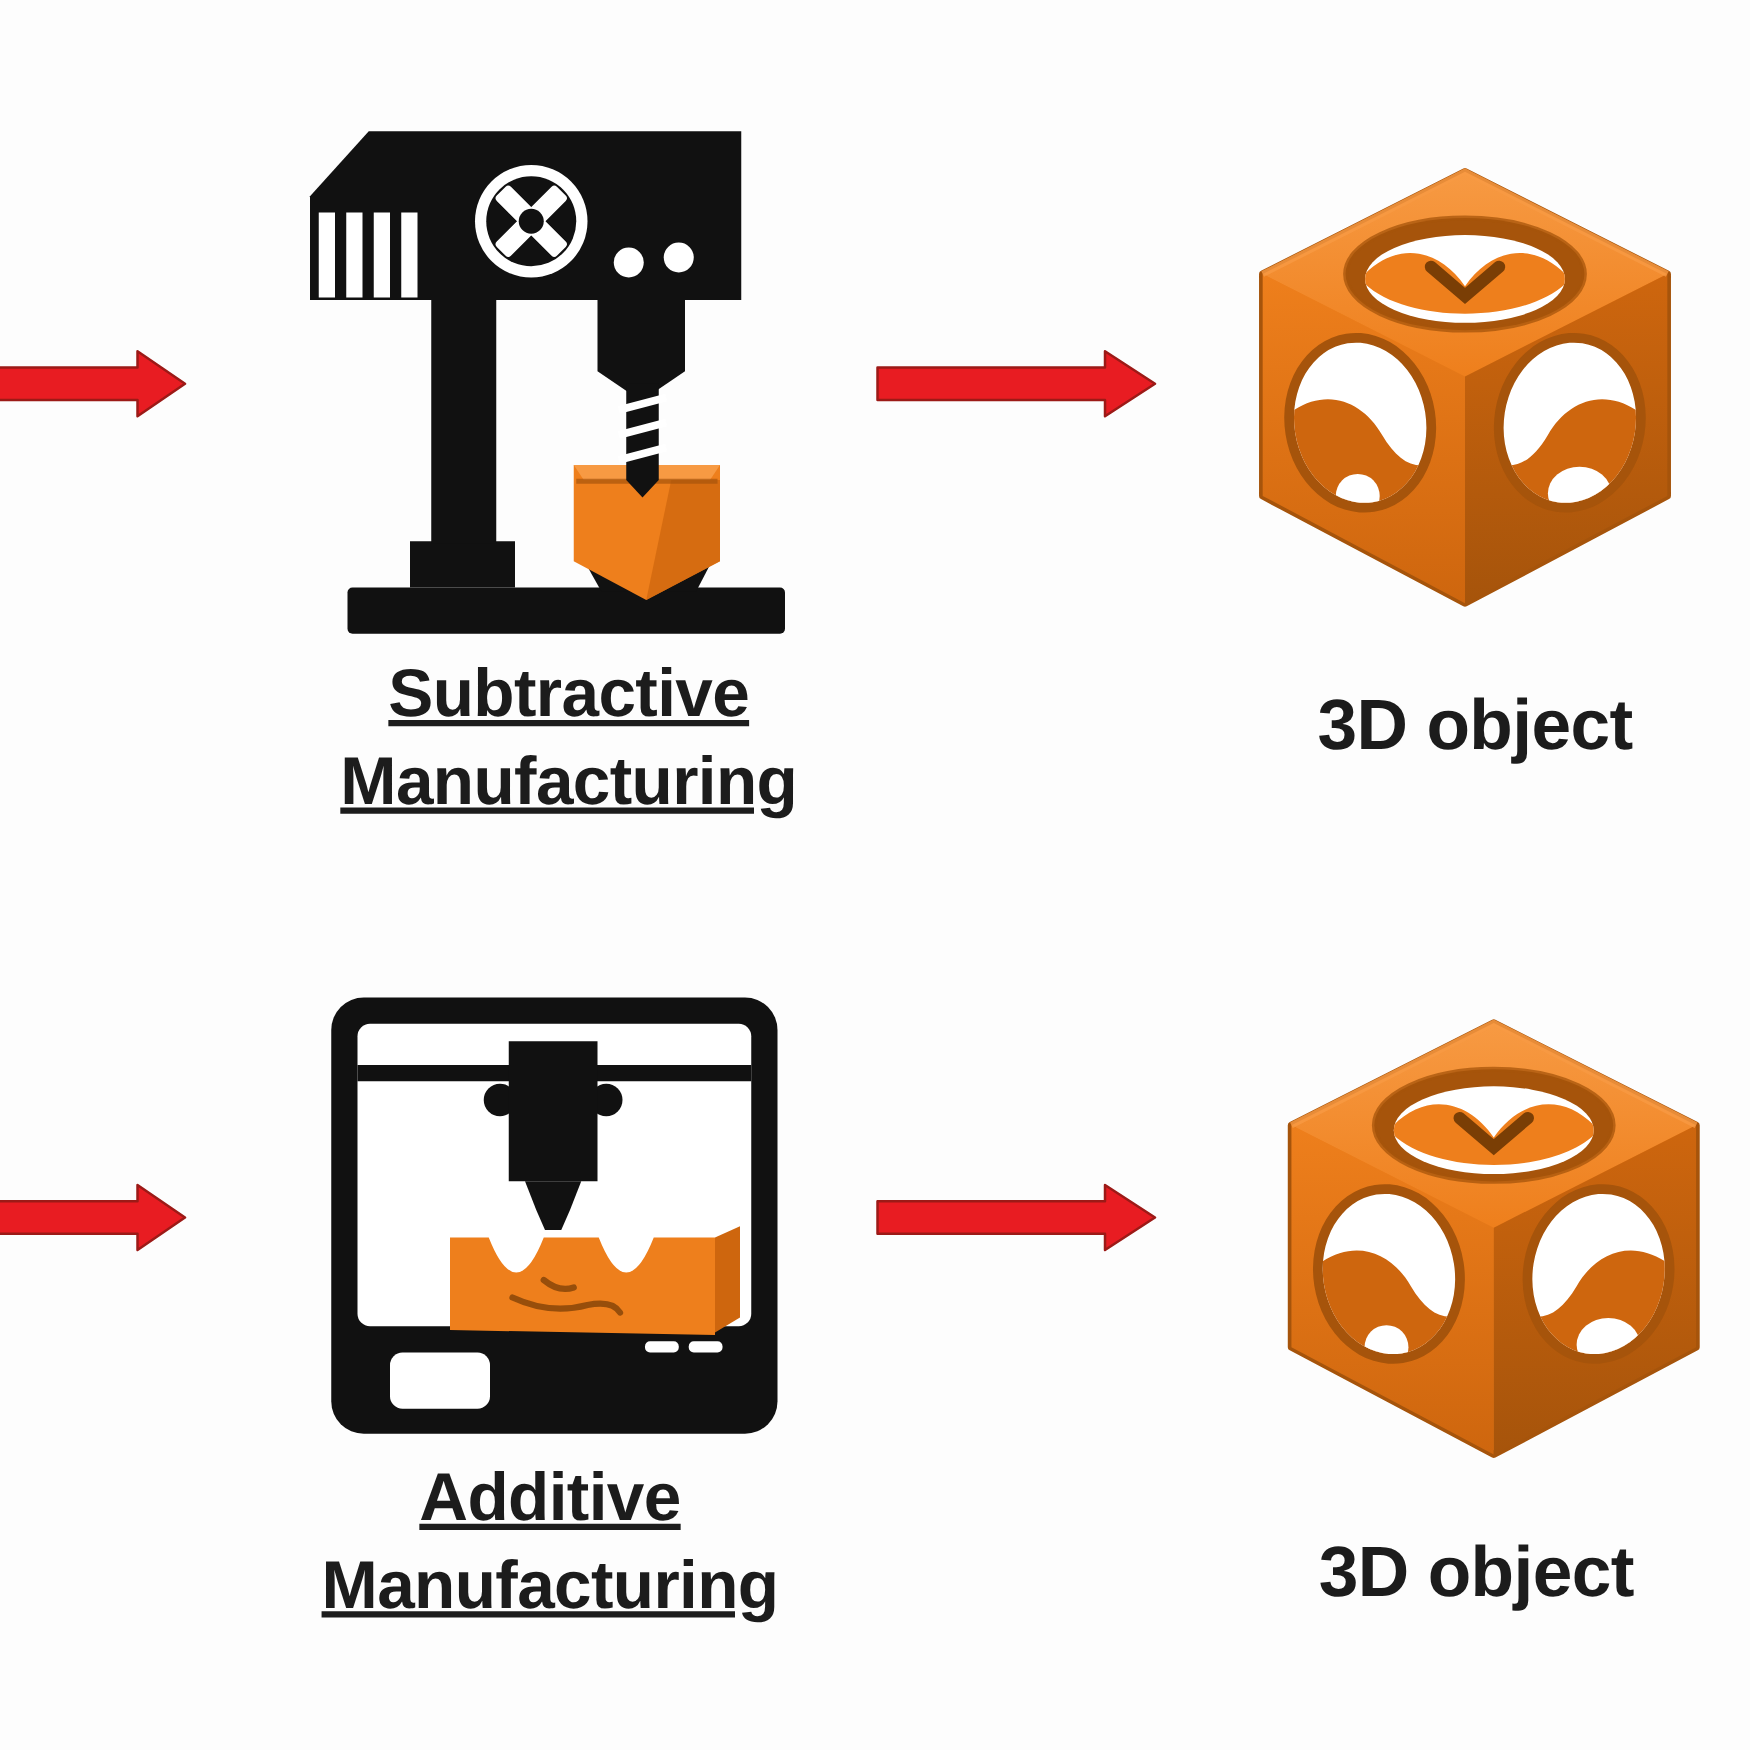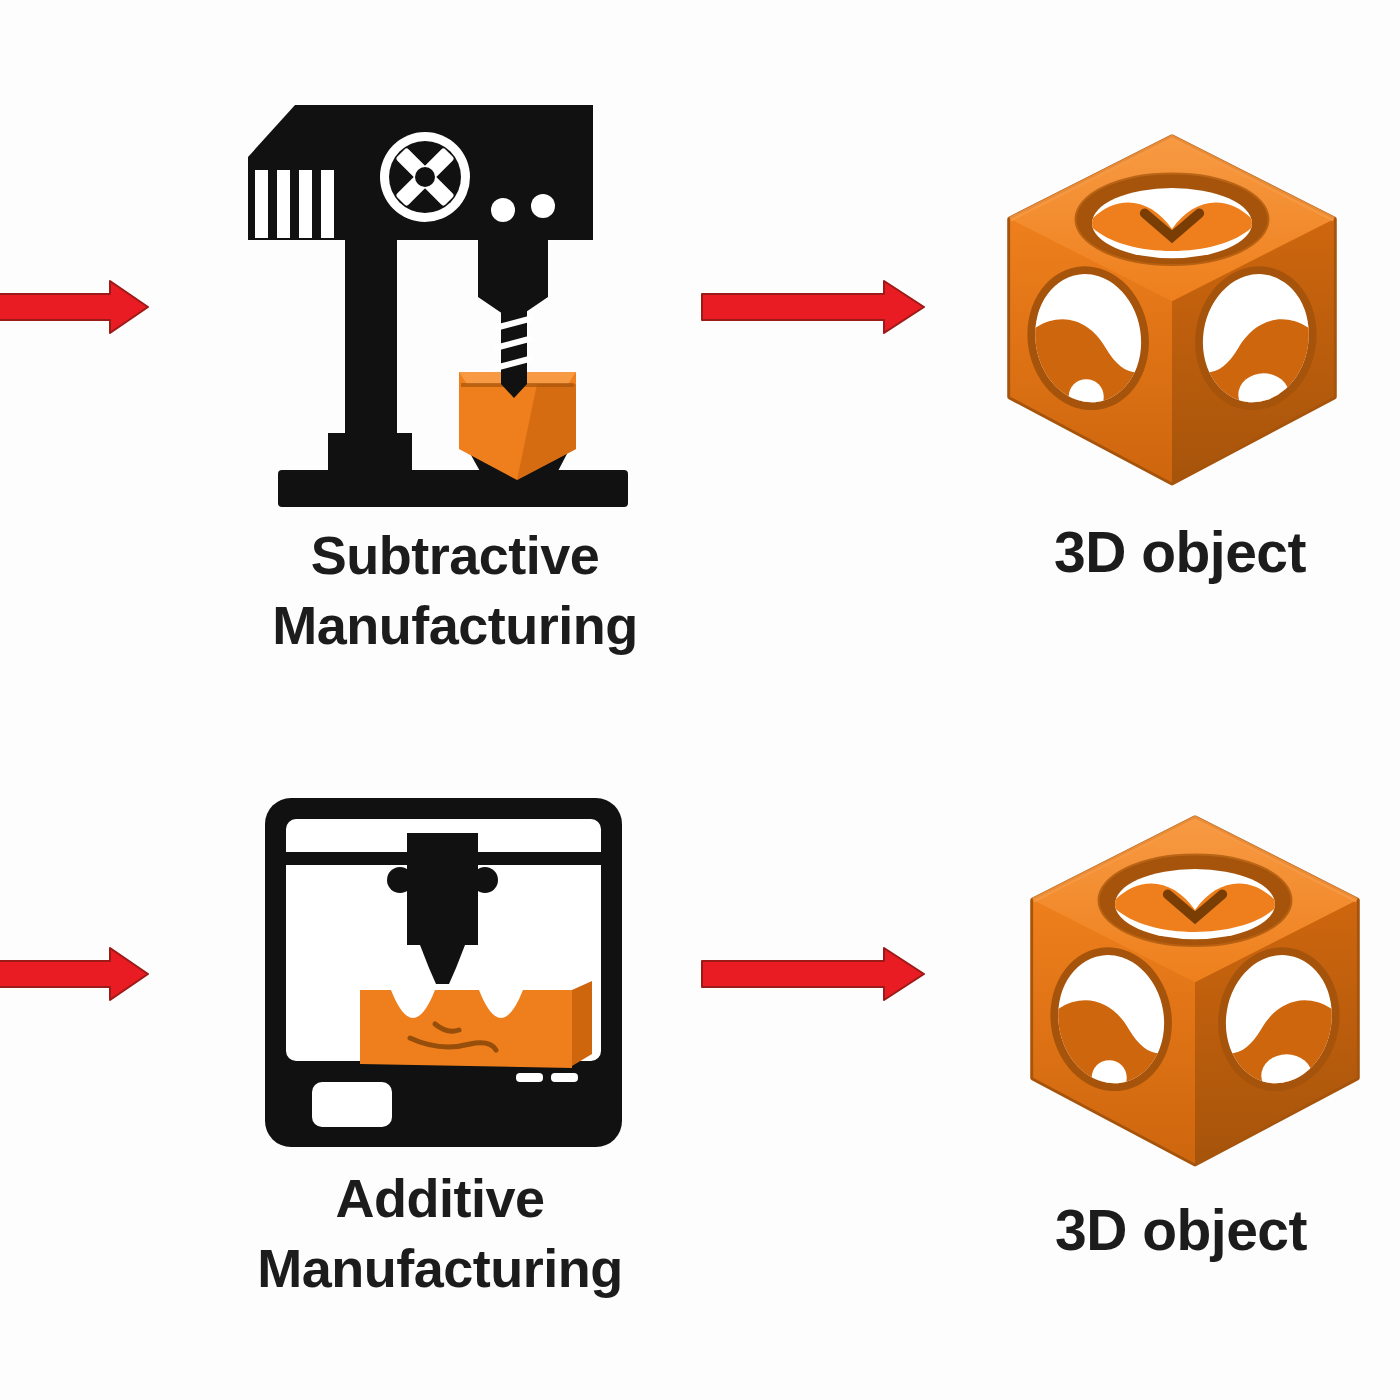--- a/index.html
+++ b/index.html
@@ -8,22 +8,22 @@
     --object_orange:#ee7f1c; --object_orange_dark:#ce660e;
     --object_orange_deep:#a6540b; --object_orange_light:#f79a43;
     --object_orange_shadow:#7a3e05; --text_color:#1c1c1c;
   }
   html,body{margin:0;padding:0;background:var(--background);}
   #canvas{position:relative;width:1400px;height:1400px;overflow:hidden;
           background:var(--background);font-family:"Liberation Sans",sans-serif;}
   .abs{position:absolute;}
   .label{color:var(--text_color);font-weight:600;text-align:center;
          letter-spacing:-0.5px;}
-  .label-2line{font-size:54px;line-height:70px;}
-  .label-1line{font-size:57px;line-height:60px;}
+  .label-2line{font-size:54px;line-height:70px;text-decoration:underline;}
+  .label-1line{font-size:57px;line-height:60px;margin-top:28px;}
   .f-black{fill:var(--icon_black);}
   .f-white{fill:#ffffff;}
   .f-orange{fill:var(--object_orange);}
   .f-orange-l{fill:var(--object_orange_light);}
   .f-orange-d{fill:var(--object_orange_dark);}
   .f-orange-deep{fill:var(--object_orange_deep);}
   .arrow-path{fill:var(--arrow_red);stroke:var(--arrow_red_dark);
               stroke-width:2;stroke-linejoin:round;}
   .cube-outline{fill:var(--object_orange);stroke:var(--object_orange_deep);
                 stroke-width:3;stroke-linejoin:round;}

